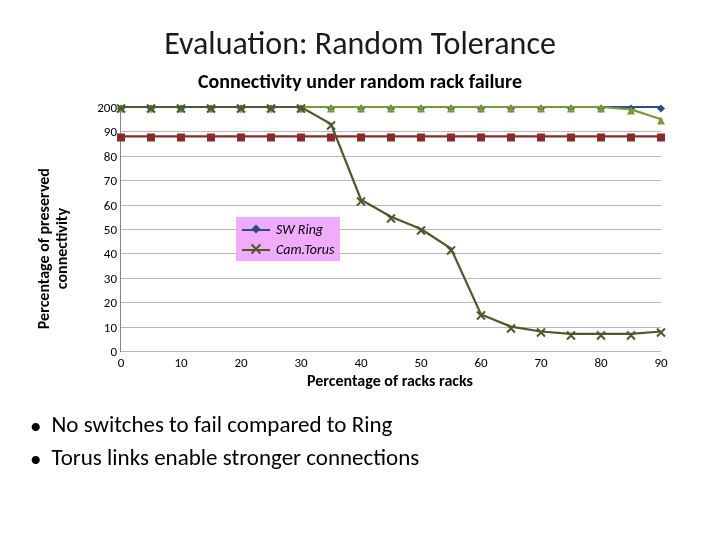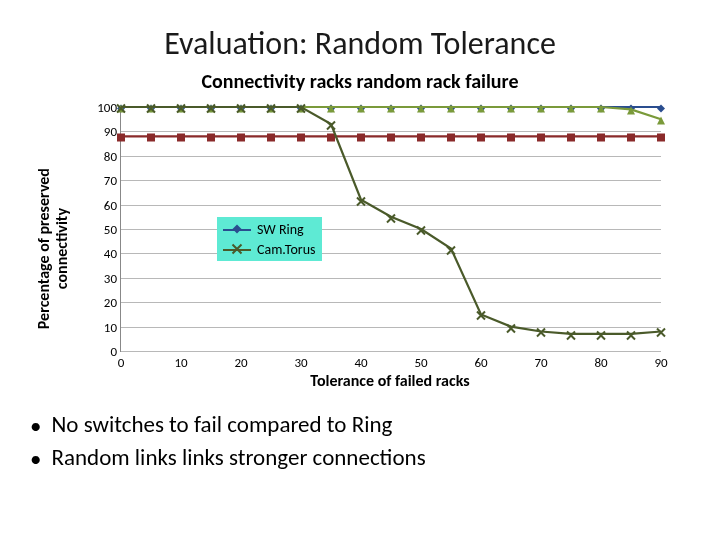--- a/index.html
+++ b/index.html
@@ -90,25 +90,26 @@
     position: absolute;
     left: 80px;
     top: 272px;
     width: 540px;
     text-align: center;
     font-size: 16px;
     font-weight: 700;
   }
   .legend {
     position: absolute;
-    left: 96px;
+    left: 115px;
     top: 110px;
     font-size: 14px;
-    background: #5eead4;
+    background: #f0abfc;
     padding: 2px 6px;
+    font-style: italic;
   }
   .legend-row {
     display: flex;
     align-items: center;
     gap: 6px;
     height: 20px;
   }
   .legend-swatch {
     width: 28px;
     height: 14px;
@@ -137,21 +138,21 @@
   }
   .marker { position:absolute; transform:translate(-50%,-50%); }
   svg.series { position:absolute; left:0; top:0; overflow:visible; }
 </style>
 </head>
 <body>
 
 <div class="slide">
 
   <h1 class="title">Evaluation: Random Tolerance</h1>
-  <div class="subtitle">Connectivity racks random rack failure</div>
+  <div class="subtitle">Connectivity under random rack failure</div>
 
   <div class="chart-wrap">
 
     <div class="ylab-wrap">
       <div class="ylab">
         <span>Percentage of preserved<br>connectivity</span>
       </div>
     </div>
 
     <div class="plot" id="plot">
@@ -169,21 +170,21 @@
         <div class="ytick" style="top: 122px;">50</div>
         <div class="grid-line" style="top: 97.6px;"></div>
         <div class="ytick" style="top: 97.6px;">60</div>
         <div class="grid-line" style="top: 73.2px;"></div>
         <div class="ytick" style="top: 73.2px;">70</div>
         <div class="grid-line" style="top: 48.8px;"></div>
         <div class="ytick" style="top: 48.8px;">80</div>
         <div class="grid-line" style="top: 24.4px;"></div>
         <div class="ytick" style="top: 24.4px;">90</div>
         <div class="grid-line" style="top: 0px;"></div>
-        <div class="ytick" style="top: 0px;">100</div>
+        <div class="ytick" style="top: 0px;">200</div>
         <div class="xtick" style="left: 0px;">0</div>
         <div class="xtick" style="left: 60px;">10</div>
         <div class="xtick" style="left: 120px;">20</div>
         <div class="xtick" style="left: 180px;">30</div>
         <div class="xtick" style="left: 240px;">40</div>
         <div class="xtick" style="left: 300px;">50</div>
         <div class="xtick" style="left: 360px;">60</div>
         <div class="xtick" style="left: 420px;">70</div>
         <div class="xtick" style="left: 480px;">80</div>
         <div class="xtick" style="left: 540px;">90</div>
@@ -442,27 +443,27 @@
               <span class="seg" style="border-top-color:#4a5a2a"></span>
               <span style="position:absolute;left:50%;top:50%;transform:translate(-50%,-50%);"><svg width="9" height="9" style="overflow:visible">
                   <path d="M0,0 L9,9 M9,0 L0,9" stroke="#4a5a2a" stroke-width="2" fill="none"></path>
                 </svg></span>
             </span>
             <span>Cam.Torus</span>
           </div>
         </div>
       </div>
 
-    <div class="xlab">Tolerance of failed racks</div>
+    <div class="xlab">Percentage of racks racks</div>
   </div>
 
   <div class="bullets">
     <div class="row">
       <span class="dot">•</span>
       <span>No switches to fail compared to Ring</span>
     </div>
     <div class="row">
       <span class="dot">•</span>
-      <span>Random links links stronger connections</span>
+      <span>Torus links enable stronger connections</span>
     </div>
   </div>
 
 </div>
 
 </body></html>

